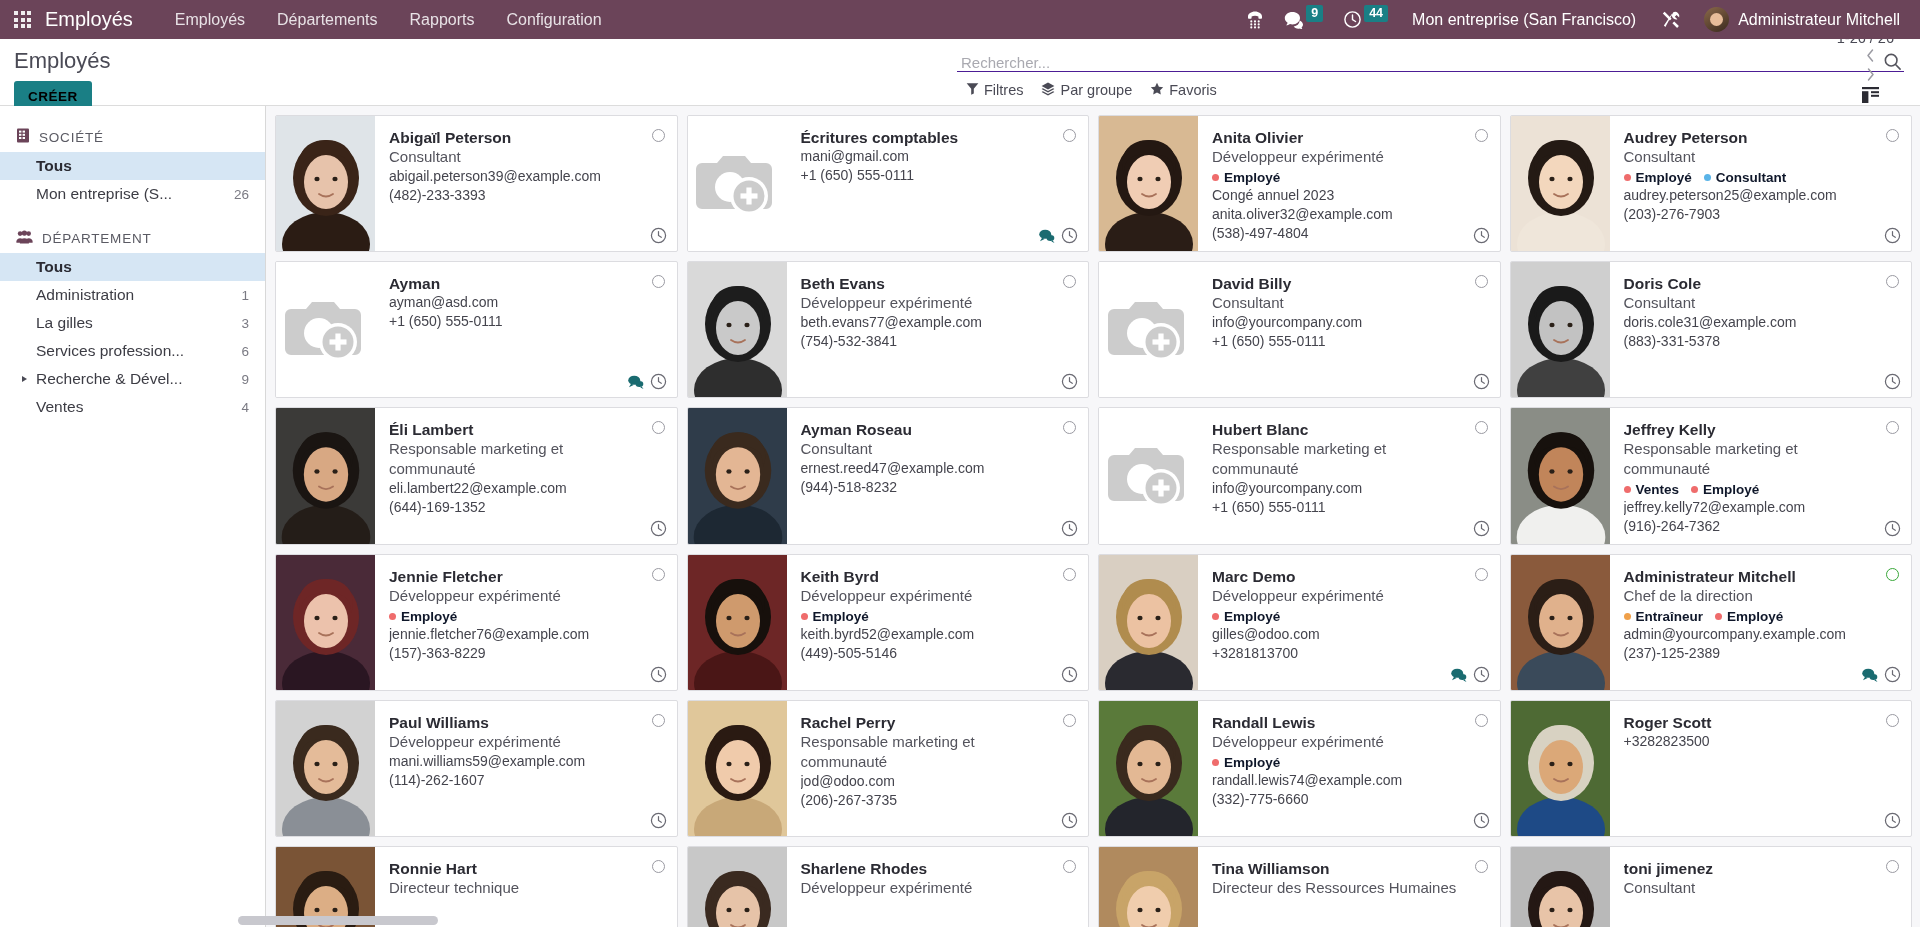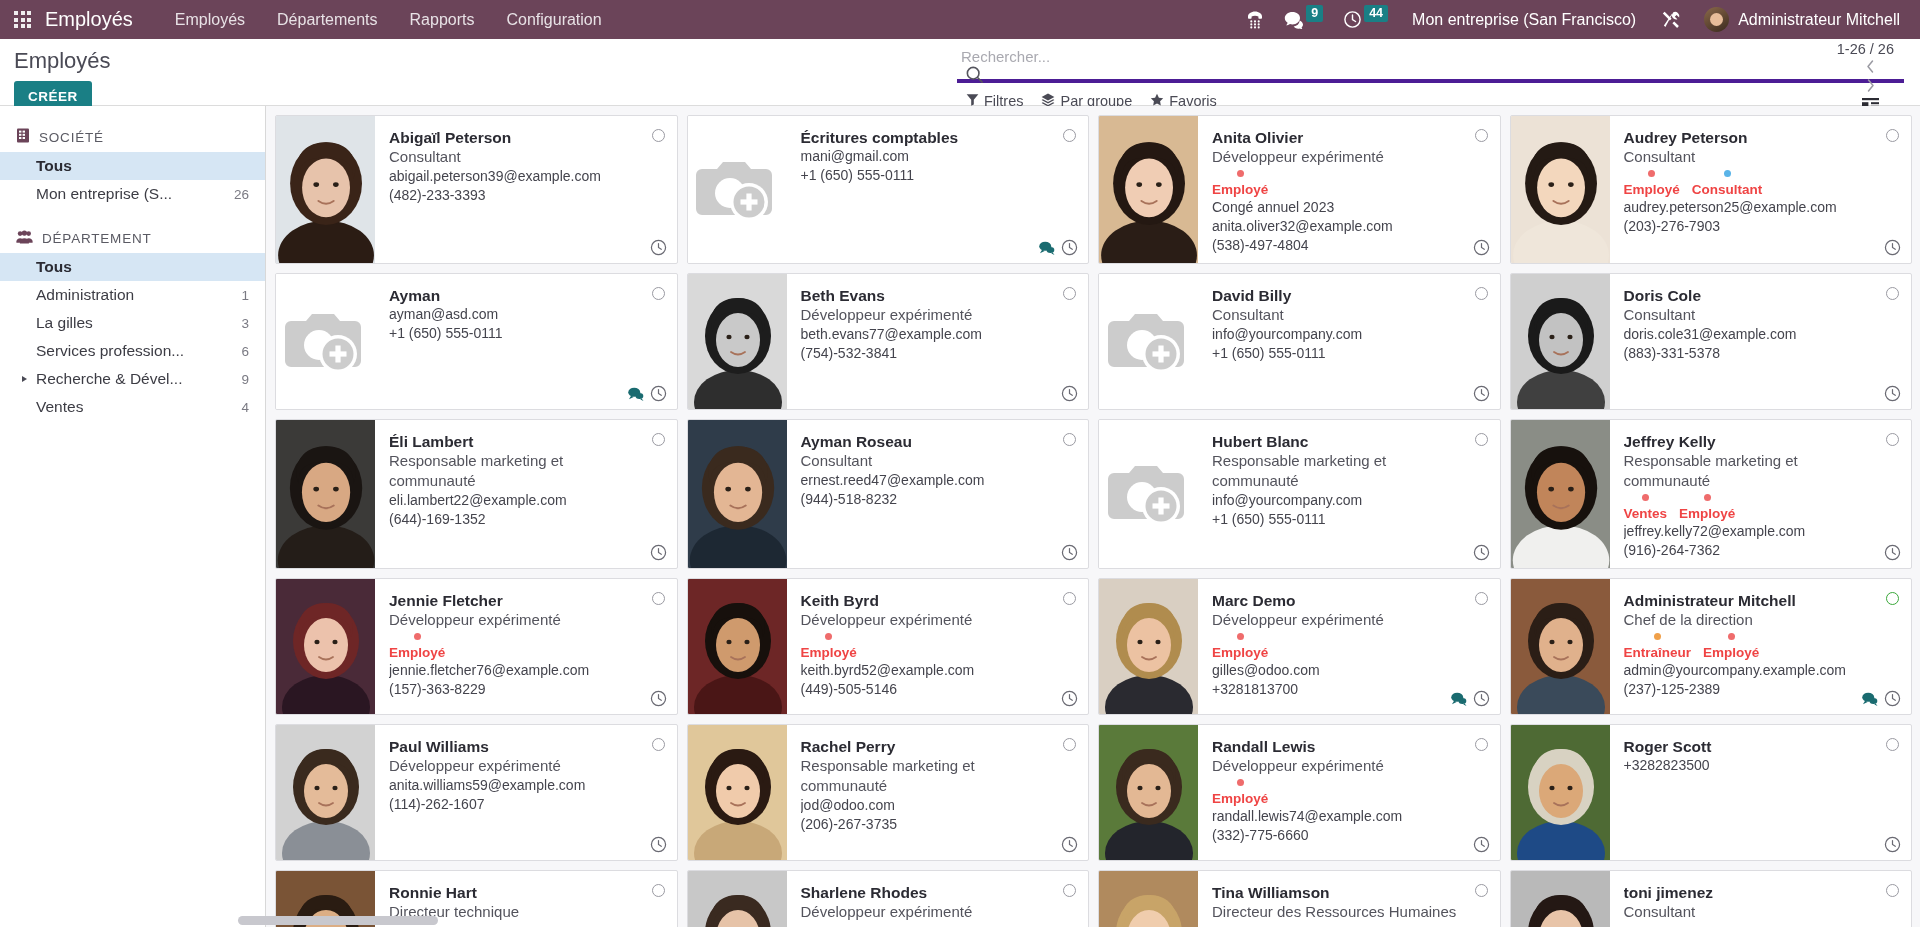--- a/index.html
+++ b/index.html
@@ -80,31 +80,31 @@
   
   #control-panel {
     height: 67px; background: #ffffff;
     border-bottom: 1px solid #dcdcdc;
     display: flex; align-items: stretch; position: relative;
   }
   #cp-left { width: 957px; padding: 9px 0 0 14px; flex: none; }
   #cp-title { font-size: 22px; color: #4a4a55; font-weight: 400; line-height: 26px; }
   #btn-create {
     margin-top: 7px;
-    background: #1a7f85; color: #ffffff;
+    background: #1a7f85; color: #000000;
     border: none; border-radius: 3px;
     font-size: 13.5px; font-weight: 700; letter-spacing: .5px;
     padding: 8px 14px; cursor: pointer;
     font-family: "Liberation Sans", sans-serif;
   }
   #cp-right { flex: 1; display: flex; flex-direction: column; padding-right: 16px; }
   #searchbar {
-    display: flex; align-items: flex-start;
-    border-bottom: 4px solid #4c1d95;
-    height: 35px; margin-top: 9px; flex-direction: column;
+    display: flex; align-items: flex-end;
+    border-bottom: 1px solid #4c1d95;
+    height: 35px; margin-top: 9px;
   }
   #search-input {
     flex: 1; border: none; outline: none;
     font-size: 15px; color: #3c3c44;
     font-family: "Liberation Sans", sans-serif;
     background: transparent; padding: 0 4px;
   }
   #search-input::placeholder { color: #a9a9b0; }
   #search-icon { color: #55555e; padding: 0 2px 0 8px; cursor: pointer; display:flex; }
   #cp-actions {
@@ -202,23 +202,22 @@
   .kjob {
     font-size: 15px; color: #53535c; line-height: 20px;
     padding-right: 22px;
   }
   .ktags {
     display: flex; flex-wrap: wrap; align-items: center;
     gap: 2px 12px; margin-top: 3px; margin-bottom: 1px;
   }
   .ktag {
     display: inline-flex; align-items: center; gap: 5px;
-    font-size: 13.5px; font-weight: 700; color: #ef4444;
+    font-size: 13.5px; font-weight: 700; color: #0f172a;
     white-space: nowrap;
-    flex-direction: column;
   }
   .ktag .dot { width: 7px; height: 7px; border-radius: 50%; flex: none; }
   .kline {
     font-size: 14px; color: #44444d; line-height: 19px;
     white-space: nowrap; overflow: hidden; text-overflow: ellipsis;
     padding-right: 10px;
   }
   .kstatus {
     position: absolute; top: 13px; right: 12px;
     width: 13px; height: 13px; border-radius: 50%;
@@ -1022,21 +1021,21 @@
               <ellipse cx="50" cy="66" rx="22" ry="27" fill="#e4bb99"></ellipse>
               <path d="M50 24c-18 0-27 11-27 24 0 4 1 8 2 10 0-14 6-20 25-20s25 6 25 20c1-2 2-6 2-10 0-13-9-24-27-24z" fill="#3a2a1e"></path>
               <ellipse cx="41" cy="63" rx="2.6" ry="2.2" fill="#2a2018"></ellipse>
               <ellipse cx="59" cy="63" rx="2.6" ry="2.2" fill="#2a2018"></ellipse>
               <path d="M43 78q7 5 14 0" stroke="#a8725a" stroke-width="1.8" fill="none" stroke-linecap="round"></path>
             </svg>
           </div>
           <div class="kcard-body">
             <div class="kname">Paul Williams</div>
             <div class="kjob">Développeur expérimenté</div>
-            <div class="kline">anita.williams59@example.com</div>
+            <div class="kline">mani.williams59@example.com</div>
             <div class="kline">(114)-262-1607</div>
             <div class="kstatus"></div>
             <div class="kfooter">
               <span class="ico-clock">
                 <svg width="17" height="17" viewBox="0 0 18 18" fill="none" stroke="currentColor" stroke-width="1.3">
                   <circle cx="9" cy="9" r="7.5"></circle>
                   <path d="M9 4.8V9l2.9 1.9" stroke-linecap="round"></path>
                 </svg>
               </span>
             </div>

